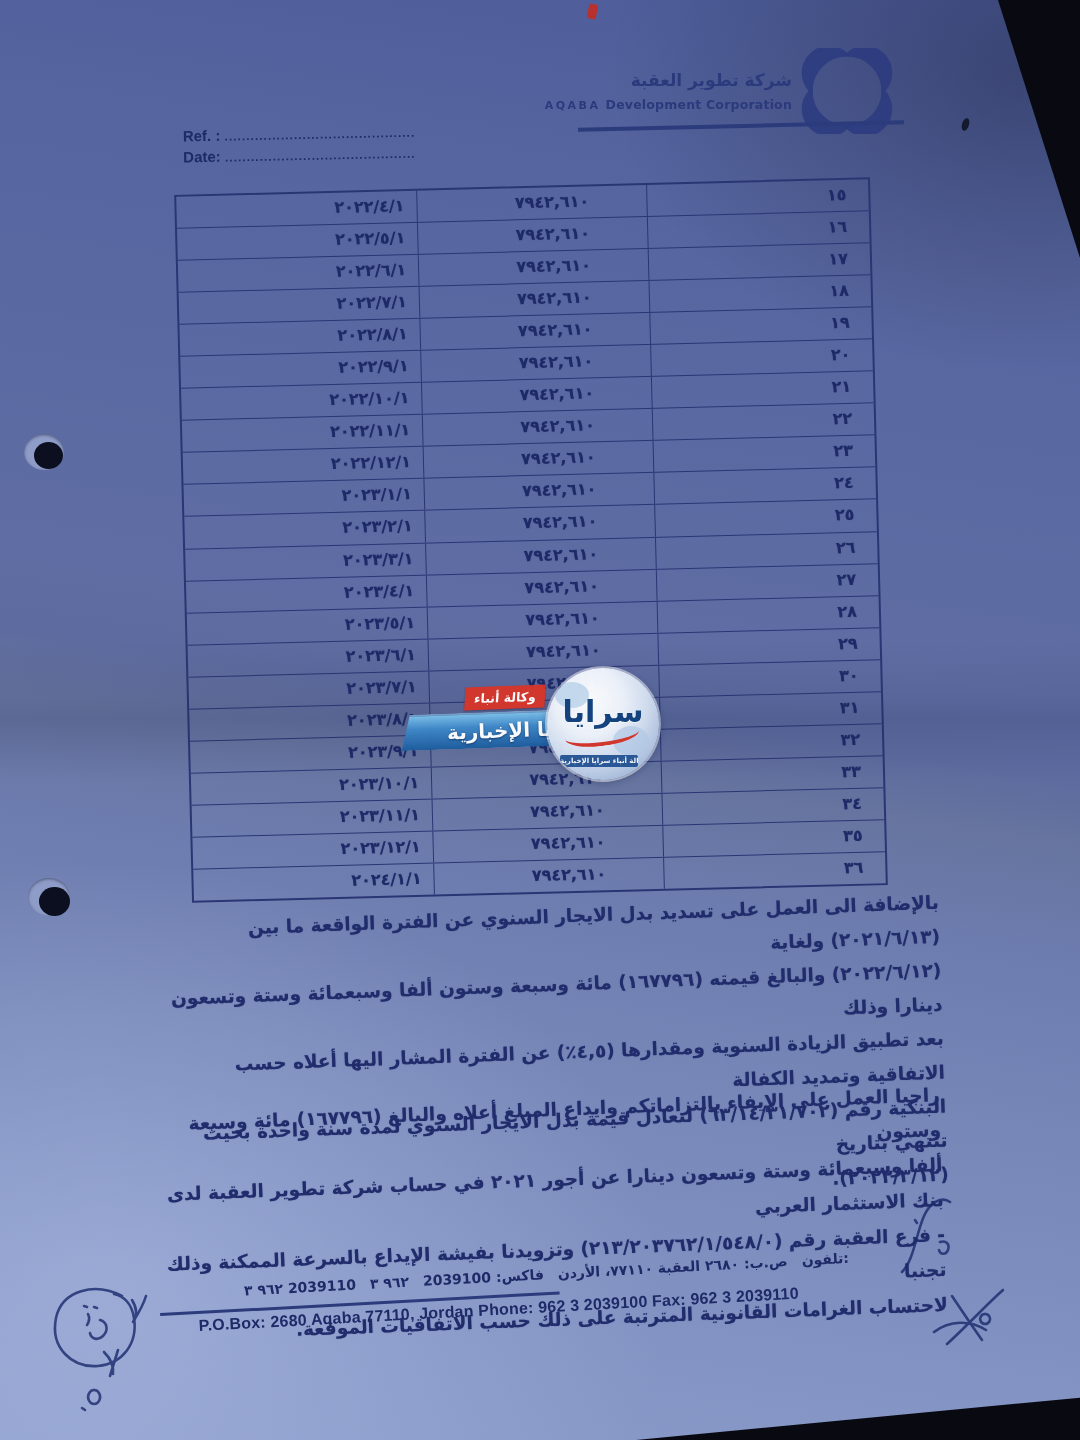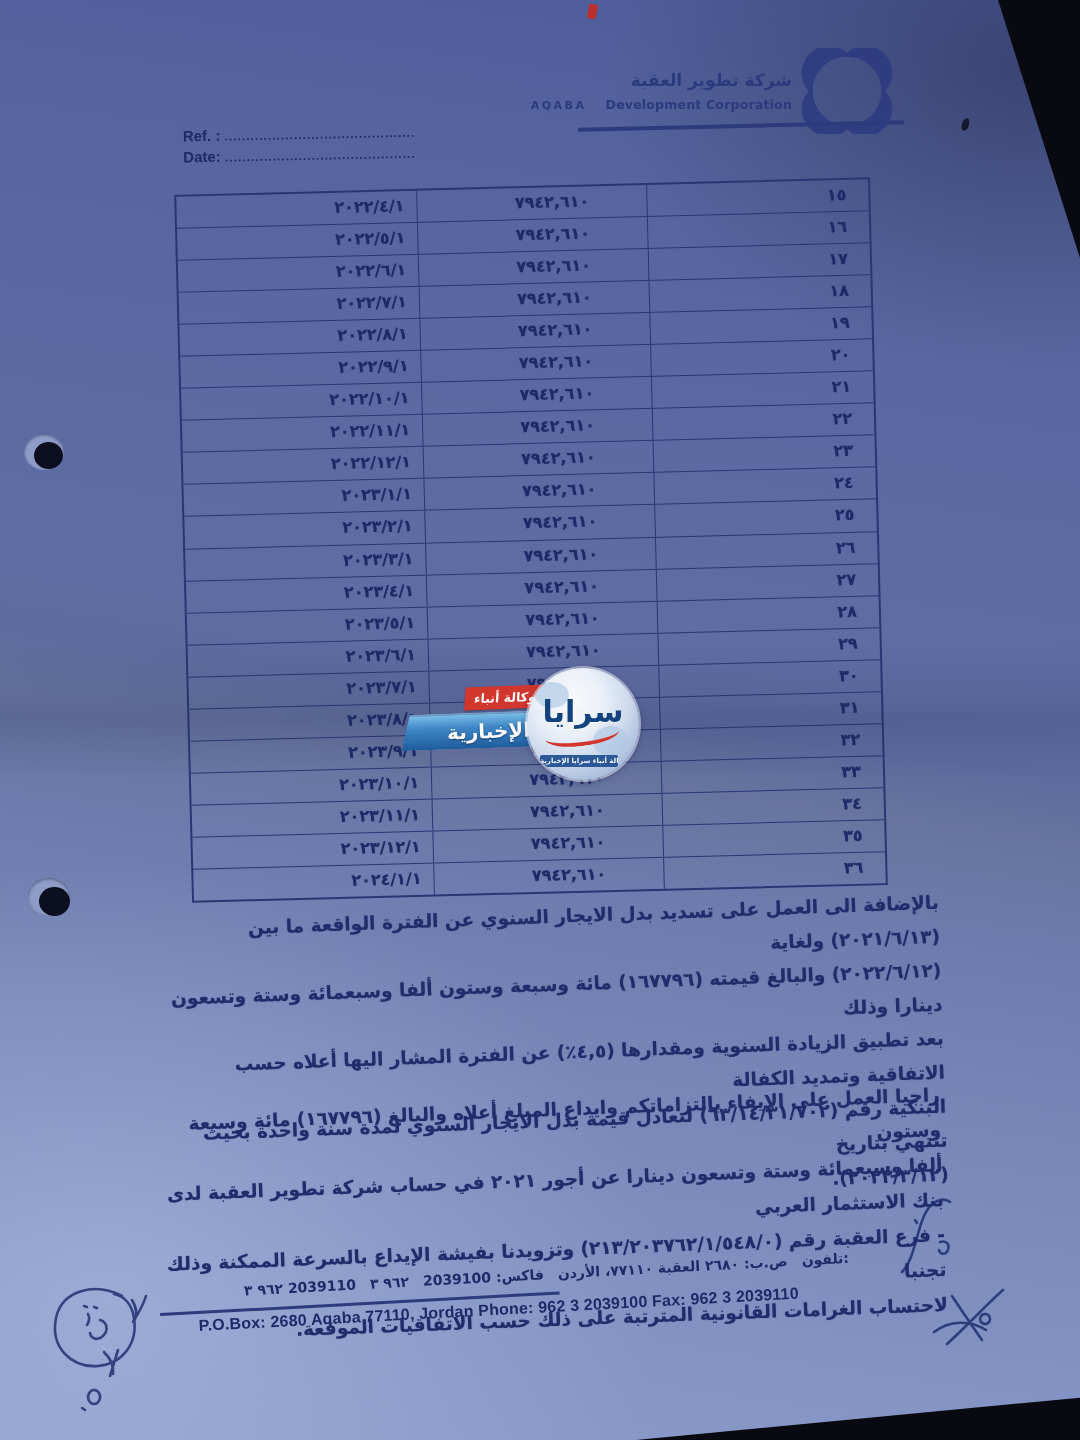--- a/index.html
+++ b/index.html
@@ -25,21 +25,21 @@
   
   .hole{position:absolute;border-radius:50%;background:#8e9cc8;box-shadow:inset 0 1px 3px rgba(10,15,40,.5);}
   .hole .pit{position:absolute;left:24%;top:22%;width:74%;height:76%;border-radius:50%;background:#0b0f1f;}
   
   .soft{filter:blur(0.4px);}
   
   .logo-ar{position:absolute;left:520px;top:70px;width:272px;text-align:right;
     font-size:17px;font-weight:bold;color:#2b3a7c;letter-spacing:0.5px;}
   .logo-en{position:absolute;left:520px;top:94px;width:272px;text-align:right;color:#2b3a7c;}
   .logo-en .aq{font-size:11px;font-weight:bold;letter-spacing:2.5px;}
-  .logo-en .dc{font-size:12.5px;font-weight:bold;letter-spacing:0.2px;margin-left:14px;}
+  .logo-en .dc{font-size:12.5px;font-weight:bold;letter-spacing:0.2px;}
   .logo-mark{position:absolute;left:797px;top:48px;width:100px;height:86px;}
   .hdr-rule{position:absolute;left:578px;top:124px;width:326px;height:3.5px;background:#2c3b7c;transform:rotate(-1.3deg);}
   .red-mark{position:absolute;left:588px;top:4px;width:9px;height:15px;background:#b8312f;border-radius:2px;transform:rotate(12deg);}
   .speck{position:absolute;left:962px;top:118px;width:7px;height:13px;background:#141a2e;border-radius:50%;transform:rotate(18deg);}
   .refdate{position:absolute;left:183px;top:124px;transform:rotate(-1.2deg);color:var(--ink);
     font-family:"Liberation Sans", sans-serif;font-weight:bold;font-size:15px;line-height:20px;}
   .refdate .dots{font-weight:bold;letter-spacing:1px;font-size:12px;}
   
   .ptable{position:absolute;left:183px;top:186px;width:692px;height:704px;
     transform:rotate(-1.45deg);display:flex;flex-direction:column;direction:rtl;
@@ -67,21 +67,21 @@
   
   .wm{position:absolute;left:395px;top:668px;width:280px;height:120px;opacity:.97;}
   .wm-tag{position:absolute;left:70px;top:18px;width:80px;height:23px;background:#d6362b;
     transform:skewX(-6deg) rotate(-2deg);display:flex;align-items:center;justify-content:center;
     color:#fff;font-size:12.5px;font-weight:bold;box-shadow:0 1px 2px rgba(0,0,30,.3);}
   .wm-banner{position:absolute;left:6px;top:43px;width:236px;height:34px;
     background:linear-gradient(180deg,#7cc0ea 0%, #3e88c8 38%, #1d5c9e 100%);
     clip-path:polygon(4% 0,100% 0,96% 100%,0 100%);transform:rotate(-2deg);
     display:flex;align-items:center;justify-content:center;color:#fff;
     font-size:20px;font-weight:bold;text-shadow:0 1px 2px rgba(10,30,70,.6);border-top:2px solid rgba(255,255,255,.4);}
-  .wm-globe{position:absolute;left:132px;top:0;width:112px;height:112px;border-radius:50%;
+  .wm-globe{position:absolute;left:152px;top:0;width:112px;height:112px;border-radius:50%;
     background:radial-gradient(circle at 38% 30%, #ffffff 0%, #f0f5fc 32%, #d3dff0 55%, #aec2e0 76%, #90a9d0 100%);
     box-shadow:0 0 0 2px rgba(255,255,255,.5), 0 2px 8px rgba(10,20,60,.35);overflow:hidden;}
   .wm-globe .blot1{position:absolute;left:8px;top:14px;width:34px;height:26px;border-radius:50%;background:#bcd4ec;opacity:.8;}
   .wm-globe .blot2{position:absolute;left:66px;top:58px;width:36px;height:30px;border-radius:50%;background:#b4cce8;opacity:.7;}
   .wm-globe .gname{position:absolute;left:0;top:26px;width:112px;text-align:center;
     color:#12427e;font-size:30px;font-weight:bold;text-shadow:0 1px 0 rgba(255,255,255,.7);}
   .wm-globe .swoosh{position:absolute;left:18px;top:56px;width:74px;height:18px;
     border-bottom:4px solid #d6362b;border-radius:50%;transform:rotate(-7deg);}
   .wm-globe .ribbon{position:absolute;left:13px;bottom:13px;width:78px;height:12px;background:#1d4e8f;
     border-radius:2px;color:#fff;font-size:7px;font-weight:bold;text-align:right;line-height:12px;

